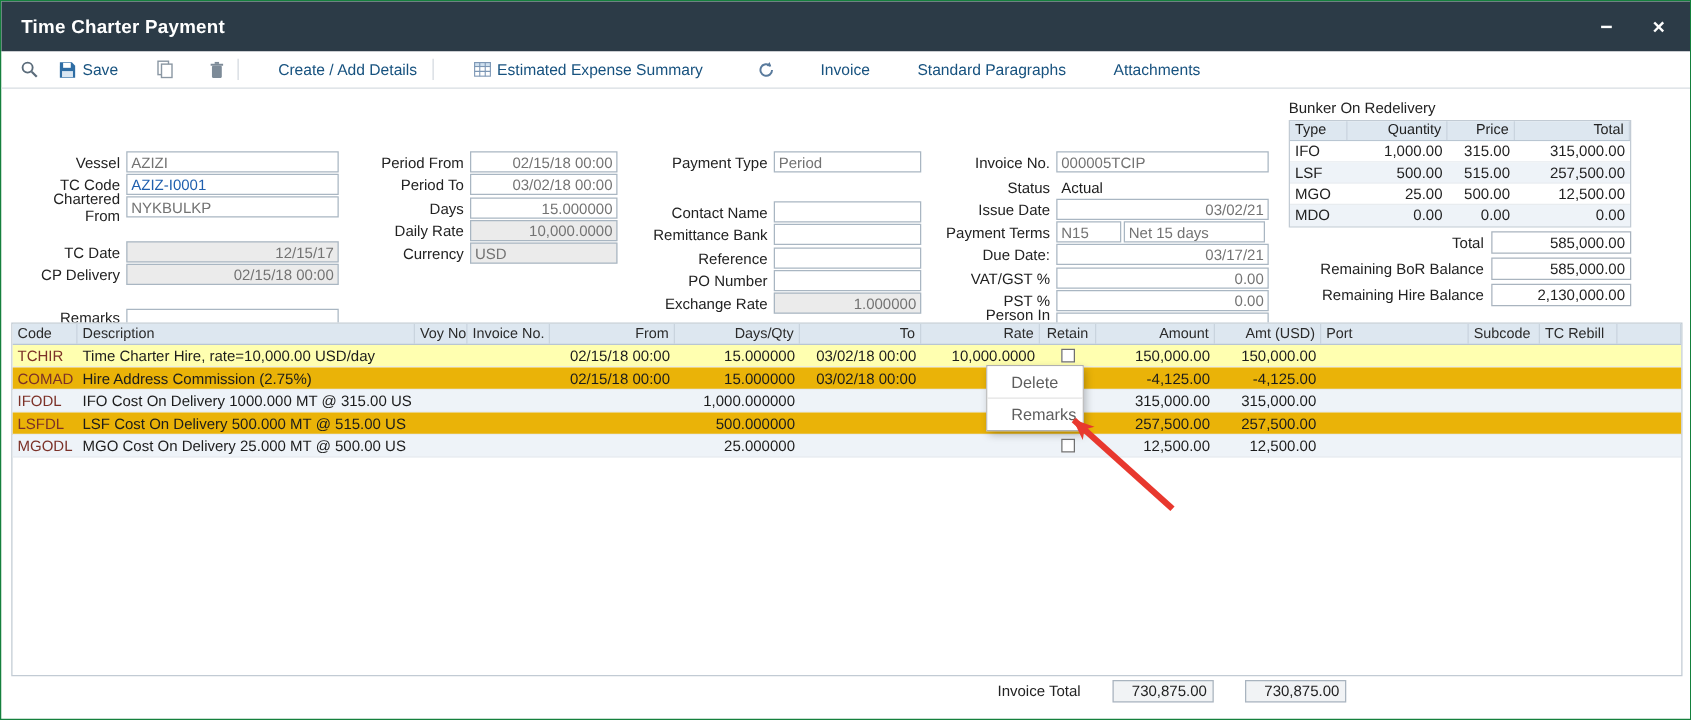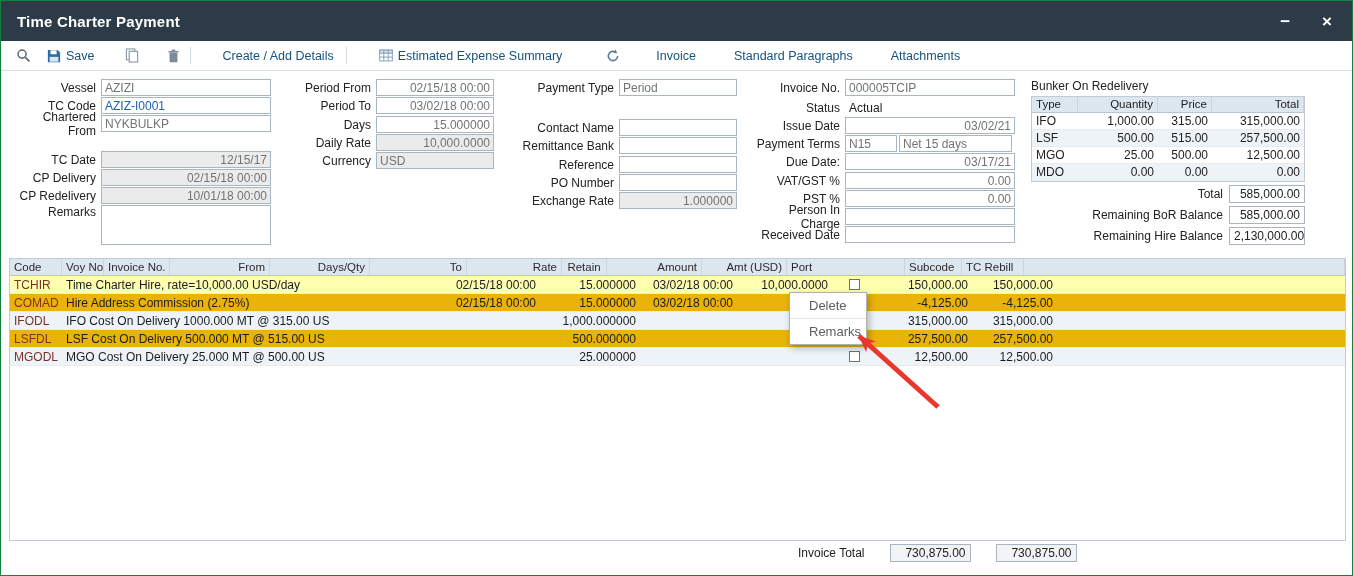--- a/index.html
+++ b/index.html
@@ -27,21 +27,21 @@
     padding:0 8px; border-bottom:1px solid #d7dde2; font-size:12.5px;
   }
   .tb-btn {
     display:flex; align-items:center; gap:5px; padding:0 9px;
     color:#17527f; cursor:pointer; height:100%; white-space:nowrap;
   }
   .tb-btn.icon-only { padding:0 7px; }
   .tb-sep { width:1px; height:17px; background:#d3d9df; margin:0 3px; flex:none; }
   .ml20 { margin-left:20px; } .ml14 { margin-left:14px; } .ml28 { margin-left:28px; }
   
-  .f { position:absolute; display:flex; align-items:center; height:17px; font-size:12px; color:#222; }
+  .f { position:absolute; display:flex; align-items:center; height:17px; font-size:12px; color:#222;margin-top:42px; }
   .f.ta { align-items:flex-start; height:auto; }
   .f > label { text-align:right; padding-right:5px; flex:none; color:#222; }
   .c1 { left:14px; }  .c1 > label { width:86px; }
   .c2 { left:295px; } .c2 > label { width:80px; }
   .c3 { left:520px; } .c3 > label { width:98px; }
   .c4 { left:752px; } .c4 > label { width:92px; }
   .inp {
     flex:none; border:1px solid #a9b6c2; height:17px; padding:0 3px;
     font-size:12px; font-family:"Liberation Sans", sans-serif; background:#fff; color:#737373;
   }
@@ -61,21 +61,21 @@
   .bh { display:flex; background:#dde7f0; height:16px; line-height:15px; font-size:11.5px; border-bottom:1px solid #b9c6d2; }
   .bh .bc { border-right:1px solid #c9d4de; }
   .bc { padding:0 4px; overflow:hidden; white-space:nowrap; }
   .b-type { width:46px; } .b-qty { width:80px; text-align:right; }
   .b-price { width:54px; text-align:right; } .b-total { width:92px; text-align:right; }
   .br { display:flex; height:17px; line-height:17px; border-bottom:1px solid #e8ecef; background:#fff; }
   .br.alt { background:#eef3f8; }
   .br:last-child { border-bottom:none; }
   .bsum { display:flex; justify-content:flex-end; align-items:center; margin-top:3px; width:274px; }
   .bsum > label { margin-right:6px; white-space:nowrap; }
-  .bsum .val { width:76px; border:1px solid #a9b4bf; background:#fff; text-align:right; padding:1px 4px; font-size:12px; flex:none; }
+  .bsum .val { width:112px; border:1px solid #a9b4bf; background:#fff; text-align:right; padding:1px 4px; font-size:12px; flex:none; }
   
   .grid {
     position:absolute; top:257px; left:8px; width:1337px; height:283px;
     border:1px solid #c2cbd4; background:#fff; overflow:hidden;
   }
   .ghead { display:flex; background:#dde7f0; height:17px; line-height:16px; font-size:11.5px; color:#2b2b2b; border-bottom:1px solid #b9c6d2; }
   .ghead .gc { border-right:1px solid #c9d4de; height:100%; }
   .gc { padding:0 4px; white-space:nowrap; overflow:hidden; flex:none; }
   .grow { display:flex; height:18px; line-height:18px; font-size:12px; color:#1c1c1c; border-bottom:1px solid #e8ecef; background:#eab308; cursor:default; }
   .grow.alt { background:#eef3f8; }
@@ -187,24 +187,20 @@
     <label>Chartered From</label>
     <input class="inp w170" value="NYKBULKP" style="">
   </div>
   <div class="f c1" style="top:150px">
     <label>TC Date</label>
     <input class="inp w170 ro tr" readonly="" value="12/15/17" style="">
   </div>
   <div class="f c1" style="top:168px">
     <label>CP Delivery</label>
     <input class="inp w170 ro tr" readonly="" value="02/15/18 00:00" style="">
-  </div>
-  <div class="f c1" style="top:186px">
-    <label>CP Redelivery</label>
-    <input class="inp w170 ro tr" readonly="" value="10/01/18 00:00" style="">
   </div>
   <div class="f c1 ta" style="top:204px">
     <label>Remarks</label>
     <textarea class="remarks-box" style=""></textarea>
   </div>
 
   <div class="f c2" style="top:78px">
     <label>Period From</label>
     <input class="inp w118 tr" value="02/15/18 00:00" style="">
   </div>
@@ -332,20 +328,21 @@
     </div>
     <div class="bsum">
       <label>Remaining Hire Balance</label>
       <span class="val">2,130,000.00</span>
     </div>
   </div>
 
   <div class="grid">
     <div class="ghead">
       <span class="gc c-code">Code</span>
+      <span class="gc c-desc">Description</span>
       <span class="gc c-voy">Voy No.</span>
       <span class="gc c-inv">Invoice No.</span>
       <span class="gc c-from">From</span>
       <span class="gc c-days">Days/Qty</span>
       <span class="gc c-to">To</span>
       <span class="gc c-rate">Rate</span>
       <span class="gc c-ret">Retain</span>
       <span class="gc c-amt">Amount</span>
       <span class="gc c-amtusd">Amt (USD)</span>
       <span class="gc c-port">Port</span>

